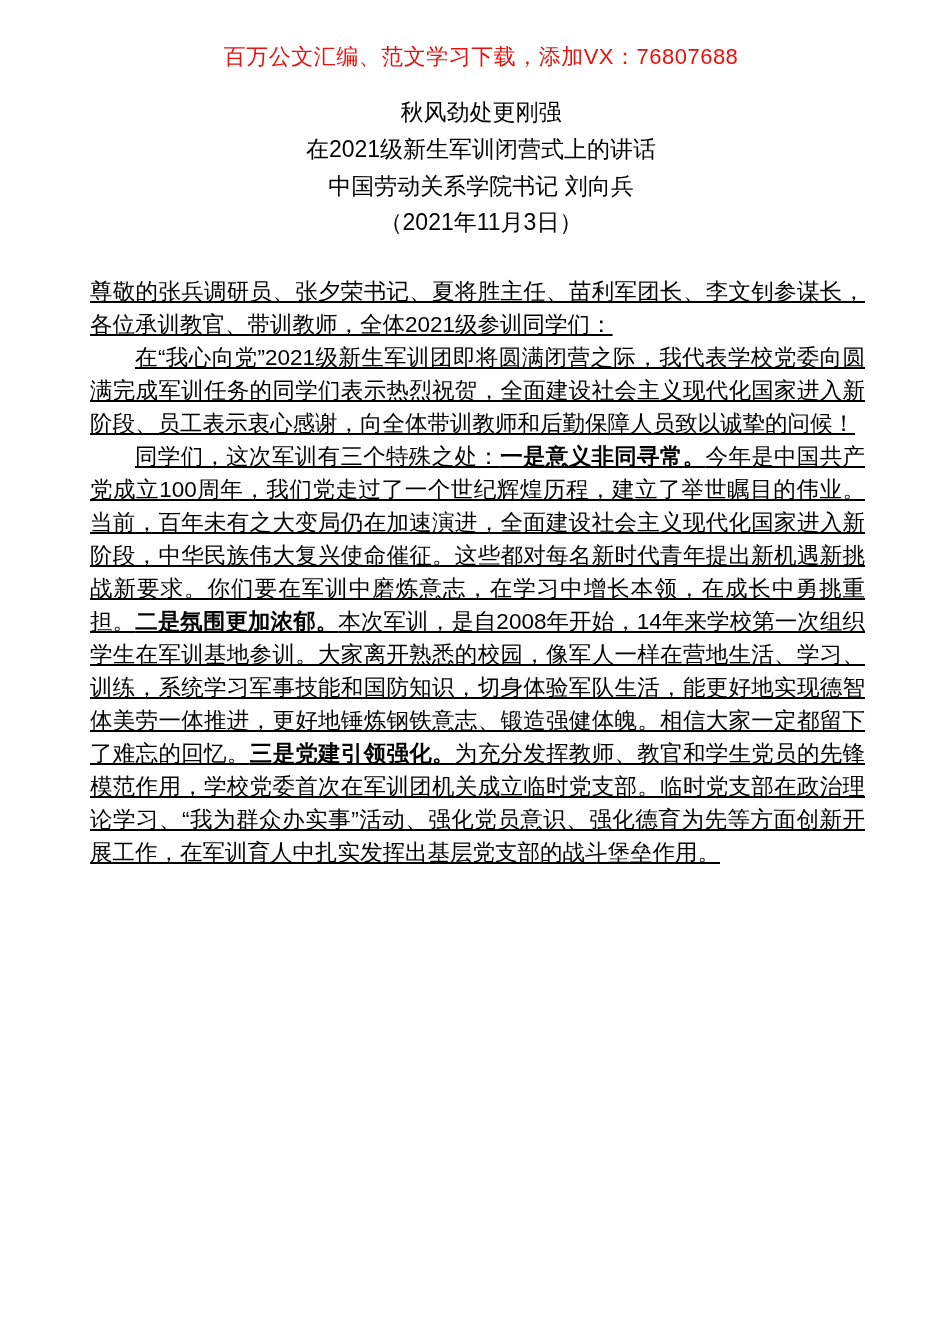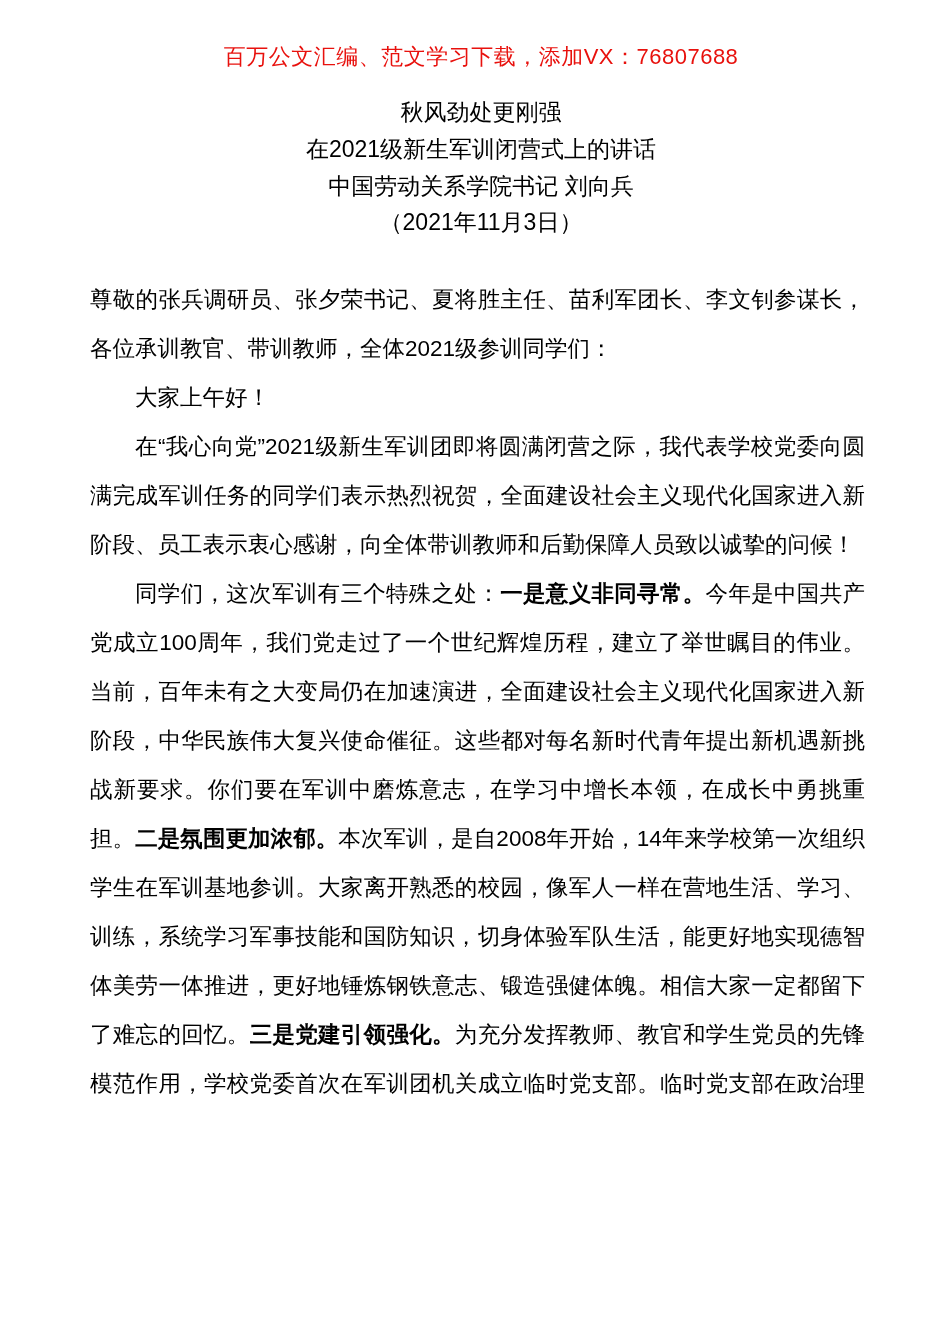--- a/index.html
+++ b/index.html
@@ -31,23 +31,24 @@
     text-align: center;
     font-size: 23px;
     line-height: 36.8px;
   }
   .doc-body {
     position: absolute;
     top: 275px;
     left: 90px;
     width: 775px;
     font-size: 22.5px;
-    line-height: 49px;
+    line-height: 33px;
     text-align: justify;
     text-justify: inter-character;
+    text-decoration: underline;
   }
   .doc-body p { margin: 0; padding: 0; }
   .doc-body p.indent { text-indent: 2em; }
   .doc-body .bold { font-weight: bold; margin-top: 41px; }
   .page-footer {
     position: absolute;
     top: 1280px;
     right: 118px;
     font-size: 18.5px;
     line-height: 32px;
@@ -70,21 +71,20 @@
 
   <div class="title-block">
     <div>秋风劲处更刚强</div>
     <div>在2021级新生军训闭营式上的讲话</div>
     <div>中国劳动关系学院书记 刘向兵</div>
     <div>（2021年11月3日）</div>
   </div>
 
   <div class="doc-body" id="doc-body">
       <p class=""><span>尊敬的张兵调研员、张夕荣书记、夏将胜主任、苗利军团长、李文钊参谋长，各位承训教官、带训教师，全体2021级参训同学们：</span></p>
-      <p class="indent"><span>大家上午好！</span></p>
       <p class="indent"><span>在“我心向党”2021级新生军训团即将圆满闭营之际，我代表学校党委向圆满完成军训任务的同学们表示热烈祝贺，全面建设社会主义现代化国家进入新阶段、员工表示衷心感谢，向全体带训教师和后勤保障人员致以诚挚的问候！</span></p>
       <p class="indent"><span>同学们，这次军训有三个特殊之处：</span><span class="bold">一是意义非同寻常。</span><span>今年是中国共产党成立100周年，我们党走过了一个世纪辉煌历程，建立了举世瞩目的伟业。当前，百年未有之大变局仍在加速演进，全面建设社会主义现代化国家进入新阶段，中华民族伟大复兴使命催征。这些都对每名新时代青年提出新机遇新挑战新要求。你们要在军训中磨炼意志，在学习中增长本领，在成长中勇挑重担。</span><span class="bold">二是氛围更加浓郁。</span><span>本次军训，是自2008年开始，14年来学校第一次组织学生在军训基地参训。大家离开熟悉的校园，像军人一样在营地生活、学习、训练，系统学习军事技能和国防知识，切身体验军队生活，能更好地实现德智体美劳一体推进，更好地锤炼钢铁意志、锻造强健体魄。相信大家一定都留下了难忘的回忆。</span><span class="bold">三是党建引领强化。</span><span>为充分发挥教师、教官和学生党员的先锋模范作用，学校党委首次在军训团机关成立临时党支部。临时党支部在政治理论学习、“我为群众办实事”活动、强化党员意识、强化德育为先等方面创新开展工作，在军训育人中扎实发挥出基层党支部的战斗堡垒作用。</span></p>
     </div>
 
   <div class="page-footer">
     <span class="star">★</span><span>政论文公众号</span><span class="page-num">— 1 —</span>
   </div>
 
 </div>
 

